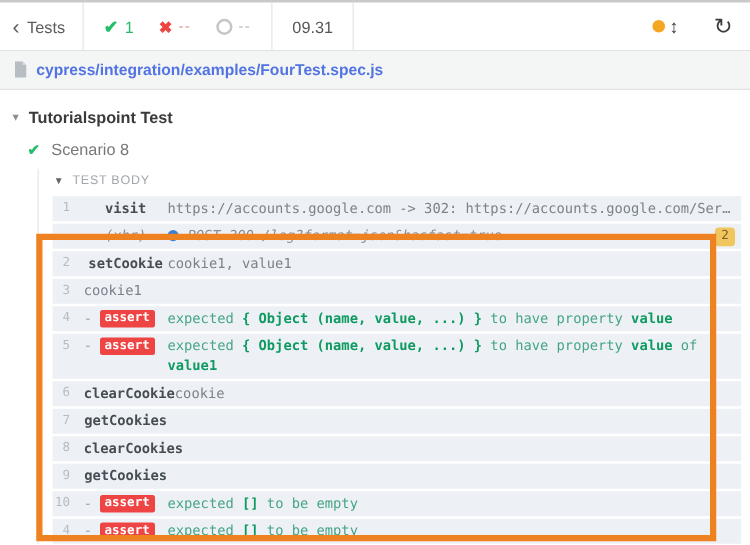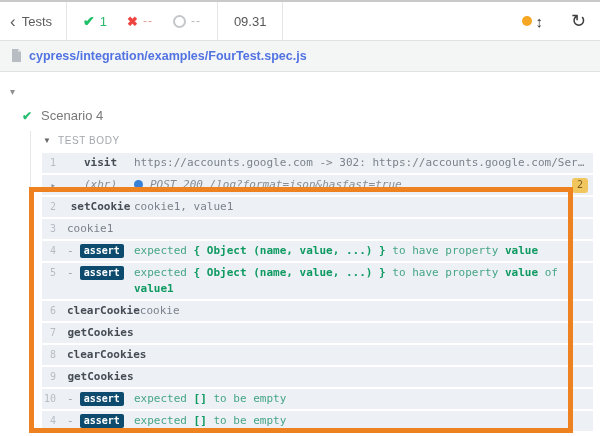--- a/index.html
+++ b/index.html
@@ -116,21 +116,21 @@
   .count-badge {
     position: absolute; right: 5px; top: 3px;
     background: #f2c65f; color: #7a6022;
     font-size: 10px; line-height: 14px; height: 15px;
     padding: 0 5px; border-radius: 3px; font-family: "DejaVu Sans Mono", monospace;
   }
 
   .assert-cell { display: flex; align-items: center; font-weight: normal; }
   .assert-dash { color: #9aa0a7; margin-right: 6px; }
   .assert-badge {
-    background: #0c4a6e; color: #ffffff;
+    background: #ef4444; color: #ffffff;
     font-size: 10px; font-weight: bold;
     padding: 0 4px; border-radius: 2px; line-height: 14px;
   }
   .assert-msg { color: #46a585; }
   .assert-msg .seg-b { font-weight: bold; color: #0f9a62; }
 
   
   .highlight-box {
     position: absolute;
     left: 29px; top: 187px;
@@ -181,24 +181,25 @@
     <svg width="11" height="14" viewBox="0 0 11 14">
       <path d="M1 0 h6 l3 3 v10 h-9 z" fill="#b7bdc3"></path>
       <path d="M7 0 l3 3 h-3 z" fill="#d7dbdf"></path>
     </svg>
   </span>
   <a class="spec-link">cypress/integration/examples/FourTest.spec.js</a>
 </div>
 
 <div class="suite-header">
   <span class="suite-caret">▾</span>
+  <span class="suite-title">Tutorialspoint Test</span>
 </div>
 <div class="test-header">
   <span class="test-check">✔</span>
-  <span class="test-name">Scenario 4</span>
+  <span class="test-name">Scenario 8</span>
 </div>
 
 <div class="test-body">
   <div class="section-header">
     <span class="section-caret">▼</span>
     <span class="section-label">TEST BODY</span>
   </div>
 
   <div class="cmd-list">
 

